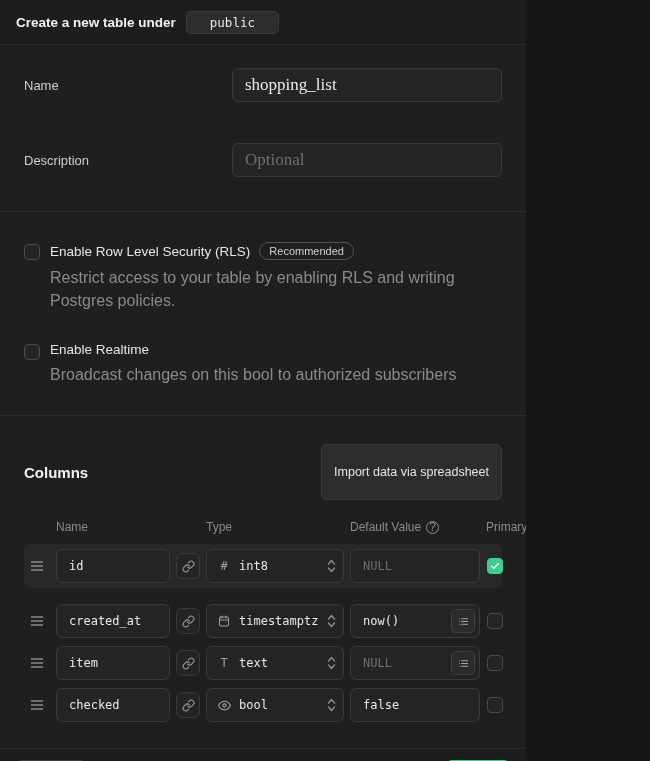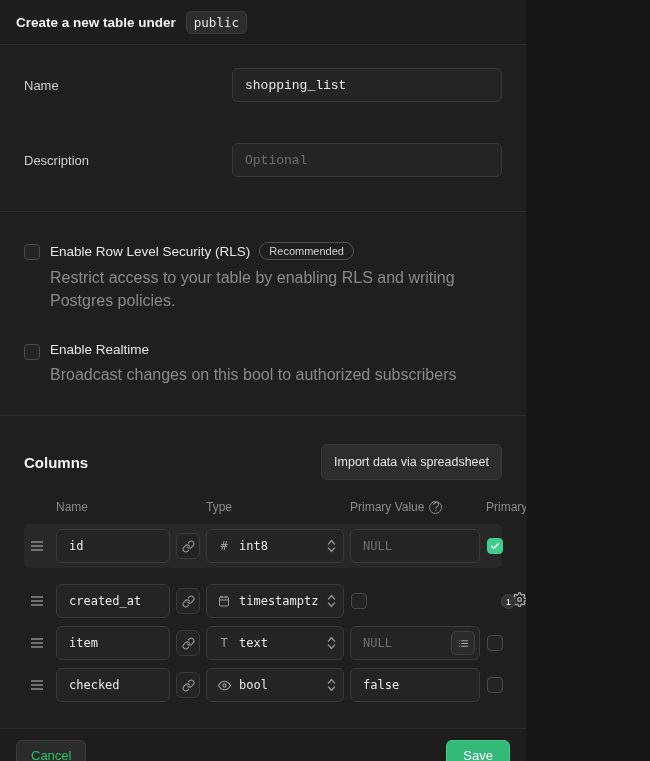--- a/index.html
+++ b/index.html
@@ -3,48 +3,48 @@
 <meta charset="utf-8">
 <style>
   * { box-sizing: border-box; margin: 0; padding: 0; }
   html,body { background:#161616; }
   body { font-family:"Liberation Sans", sans-serif; color:#ededed; }
   .page { width:526px; height:761px; background:#1f1f1f; display:flex; flex-direction:column; overflow:hidden; }
 
   
   .header { flex:0 0 auto; display:flex; align-items:center; gap:10px; height:45px; padding:0 16px; border-bottom:1px solid #2c2c2c; background:#1d1d1d; }
   .header-title { font-size:13.5px; font-weight:700; color:#f2f2f2; }
-  .schema-badge { font-family:"DejaVu Sans Mono", monospace; font-size:12.5px; background:#2d2d2d; border:1px solid #3a3a3a; border-radius:5px; padding:3px 7px; color:#e9e9e9; }
+  .schema-badge { font-family:"DejaVu Sans Mono", monospace; font-size:12.5px; background:#2d2d2d; border:1px solid #3a3a3a; border-radius:5px; padding:3px 23px; color:#e9e9e9; }
 
   
   .form-section { padding:23px 24px 34px; border-bottom:1px solid #2c2c2c; }
   .form-row { display:grid; grid-template-columns:208px 1fr; align-items:center; }
   .form-row + .form-row { margin-top:41px; }
   .form-label { font-size:13px; color:#cfcfcf; }
-  .text-input { height:34px; width:100%; background:#242424; border:1px solid #3a3a3a; border-radius:6px; padding:0 12px; color:#eaeaea; font-size:13px; font-family:Liberation Mono, monospace; outline:none; }
+  .text-input { height:34px; width:100%; background:#242424; border:1px solid #3a3a3a; border-radius:6px; padding:0 12px; color:#eaeaea; font-size:17px; font-family:Liberation Serif, serif; outline:none; }
   .text-input::placeholder { color:#6e6e6e; }
 
   
   .toggles-section { padding:30px 24px 28px; border-bottom:1px solid #2c2c2c; }
   .toggle-row { display:flex; gap:10px; align-items:flex-start; }
   .toggle-row + .toggle-row { margin-top:30px; }
   .checkbox { width:16px; height:16px; border:1px solid #4a4a4a; border-radius:4px; background:#242424; flex:0 0 auto; display:inline-flex; align-items:center; justify-content:center; cursor:pointer; }
   .checkbox.checked { background:#3ecf8e; border-color:#3ecf8e; }
   .toggle-cb { margin-top:2px; }
   .toggle-title-row { display:flex; align-items:center; }
   .toggle-label { font-size:13.5px; color:#e6e6e6; }
   .pill { border:1px solid #525252; border-radius:999px; padding:2px 9px; font-size:11px; color:#d2d2d2; margin-left:9px; }
   .muted { color:#8a8a8a; font-size:16px; line-height:1.42; }
   .toggle-body .desc1 { margin-top:7px; }
 
   
   .columns-section { padding:28px 24px 18px; flex:1 1 auto; }
   .columns-head { display:flex; justify-content:space-between; align-items:center; margin-bottom:20px; }
   .columns-title { font-size:15px; font-weight:700; color:#f2f2f2; }
-  .import-btn { background:#2d2d2d; border:1px solid #3a3a3a; border-radius:6px; padding:10px 12px; font-size:12.5px; color:#e4e4e4; font-family:inherit; cursor:pointer; }
+  .import-btn { background:#2d2d2d; border:1px solid #3a3a3a; border-radius:6px; padding:20px 12px; font-size:12.5px; color:#e4e4e4; font-family:inherit; cursor:pointer; }
 
   .col-grid { display:grid; grid-template-columns:26px 114px 24px 138px 130px 56px 42px 20px; column-gap:6px; align-items:center; }
   .col-headers { margin-bottom:10px; }
   .col-headers span { font-size:12px; color:#8a8a8a; }
   .hdr-default { display:flex; align-items:center; gap:5px; }
   .q-icon { width:13px; height:13px; border:1px solid #8a8a8a; border-radius:50%; font-size:9px; display:inline-flex; align-items:center; justify-content:center; color:#8a8a8a; flex:0 0 auto; }
 
   .col-row { margin-bottom:8px; }
   .col-row.highlight { background:#282828; border-radius:6px; padding:5px 0; margin-bottom:16px; }
   .drag-handle { display:flex; justify-content:center; color:#8a8a8a; cursor:grab; }
@@ -117,21 +117,21 @@
       <h2 class="columns-title">Columns</h2>
       <button class="import-btn">Import data via spreadsheet</button>
     </div>
 
     <div class="col-grid col-headers">
       <span></span>
       <span>Name</span>
       <span></span>
       <span>Type</span>
       <span class="hdr-default">
-        <span>Primary Value</span>
+        <span>Default Value</span>
         <span class="q-icon">?</span>
       </span>
       <span>Primary</span>
       <span></span>
       <span></span>
     </div>
 
     <div class="col-grid col-row highlight">
       <span class="drag-handle">
         <svg width="14" height="12" viewBox="0 0 14 12" fill="none" stroke="currentColor" stroke-width="1.4">
@@ -203,20 +203,33 @@
               <line x1="3" y1="10" x2="21" y2="10"></line>
             </svg>
         </span>
         <span class="select-label">timestamptz</span>
         <span class="chevrons">
           <svg width="9" height="16" viewBox="0 0 9 16" fill="none" stroke="currentColor" stroke-width="1.5" stroke-linecap="round" stroke-linejoin="round">
               <path d="M1.5 6l3-3.5 3 3.5"></path>
               <path d="M1.5 10l3 3.5 3-3.5"></path>
             </svg>
         </span>
+      </div>
+      <div class="default-wrap">
+        <input type="text" class="text-input mini-input with-picker" value="now()" style="">
+        <button class="picker-btn">
+          <svg width="11" height="11" viewBox="0 0 24 24" fill="none" stroke="currentColor" stroke-width="2.2" stroke-linecap="round">
+              <line x1="8" y1="6" x2="21" y2="6"></line>
+              <line x1="8" y1="12" x2="21" y2="12"></line>
+              <line x1="8" y1="18" x2="21" y2="18"></line>
+              <line x1="3" y1="6" x2="3.01" y2="6"></line>
+              <line x1="3" y1="12" x2="3.01" y2="12"></line>
+              <line x1="3" y1="18" x2="3.01" y2="18"></line>
+            </svg>
+        </button>
       </div>
       <span class="primary-cell">
         <span class="checkbox"></span>
       </span>
       <span class="settings">
         <span class="count-badge">1</span>
         <span>
           <svg width="15" height="15" viewBox="0 0 24 24" fill="none" stroke="currentColor" stroke-width="2" stroke-linecap="round" stroke-linejoin="round">
               <circle cx="12" cy="12" r="3"></circle>
               <path d="M19.4 15a1.65 1.65 0 0 0 .33 1.82l.06.06a2 2 0 1 1-2.83 2.83l-.06-.06a1.65 1.65 0 0 0-1.82-.33 1.65 1.65 0 0 0-1 1.51V21a2 2 0 1 1-4 0v-.09a1.65 1.65 0 0 0-1-1.51 1.65 1.65 0 0 0-1.82.33l-.06.06a2 2 0 1 1-2.83-2.83l.06-.06a1.65 1.65 0 0 0 .33-1.82 1.65 1.65 0 0 0-1.51-1H3a2 2 0 1 1 0-4h.09a1.65 1.65 0 0 0 1.51-1 1.65 1.65 0 0 0-.33-1.82l-.06-.06a2 2 0 1 1 2.83-2.83l.06.06a1.65 1.65 0 0 0 1.82.33h.09a1.65 1.65 0 0 0 1-1.51V3a2 2 0 1 1 4 0v.09a1.65 1.65 0 0 0 1 1.51 1.65 1.65 0 0 0 1.82-.33l.06-.06a2 2 0 1 1 2.83 2.83l-.06.06a1.65 1.65 0 0 0-.33 1.82v.09a1.65 1.65 0 0 0 1.51 1H21a2 2 0 1 1 0 4h-.09a1.65 1.65 0 0 0-1.51 1z"></path>

